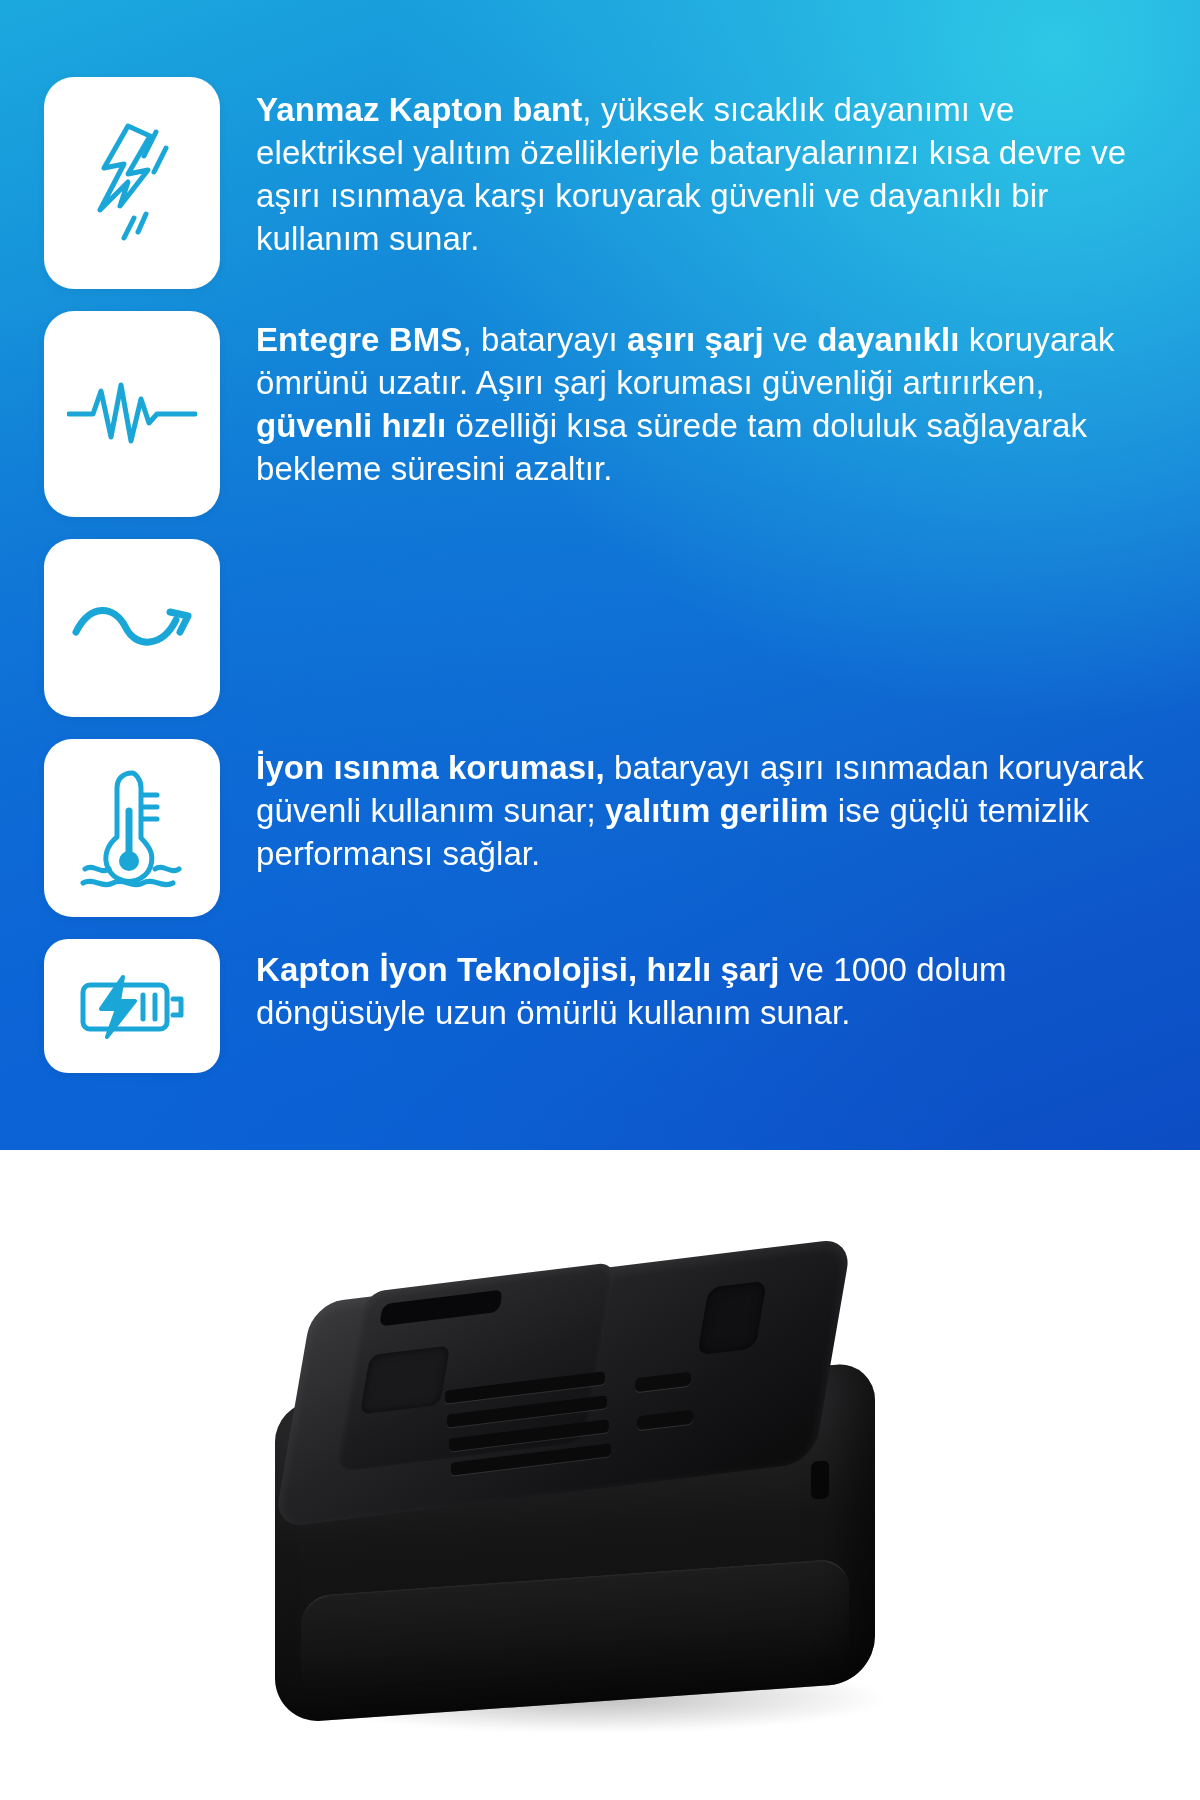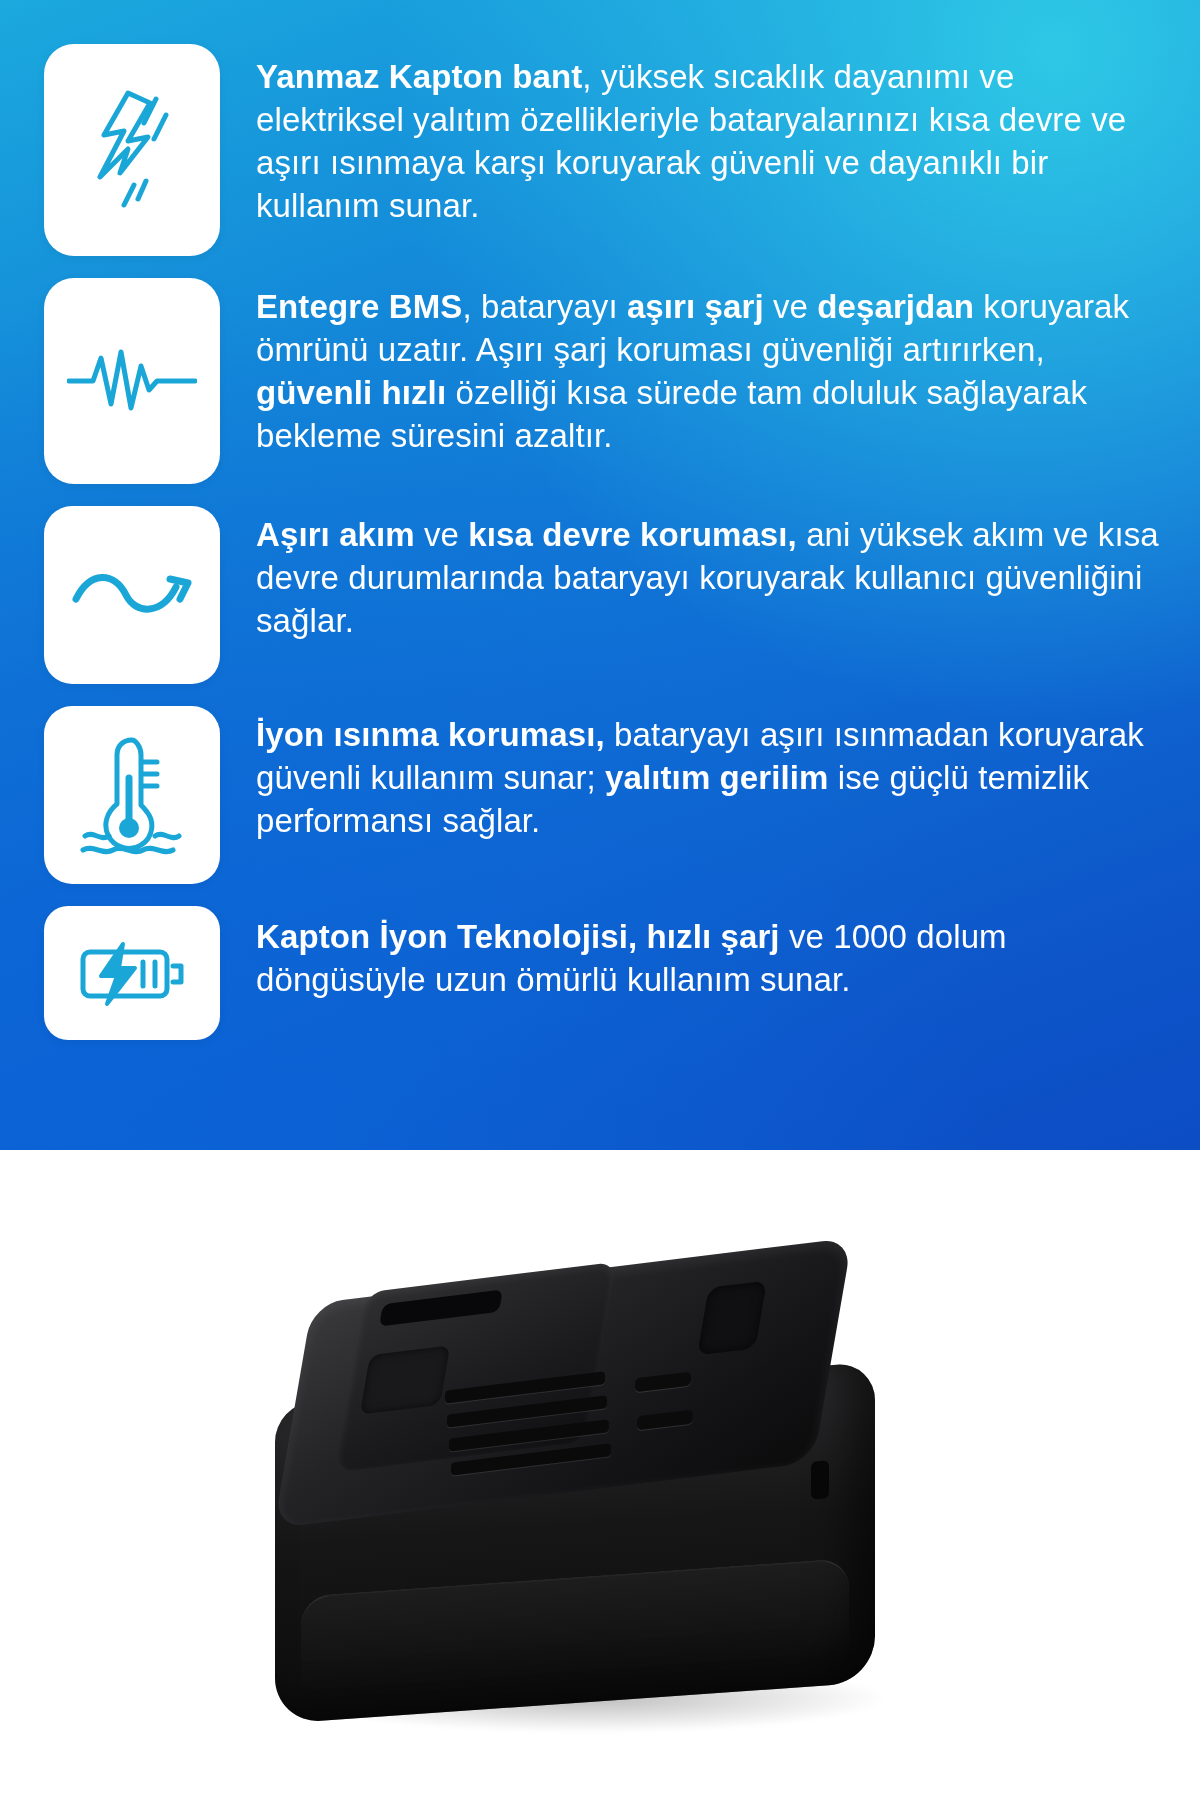--- a/index.html
+++ b/index.html
@@ -51,21 +51,21 @@
     top: 1265px;
     width: 1200px;
     height: 540px;
     background: #ffffff;
   }
 
   
   .features {
     position: absolute;
     left: 44px;
-    top: 44px;
+    top: 77px;
     width: 1120px;
   }
   .feature {
     display: flex;
     align-items: flex-start;
     margin-bottom: 22px;
   }
   .icon-tile {
     flex: 0 0 auto;
     width: 176px;
@@ -259,33 +259,32 @@
     </div>
 
     <div class="feature f2">
       <div class="icon-tile">
         <span>
           <svg width="130" height="70" viewBox="0 0 130 70" fill="none" stroke="#1aa7d8" stroke-width="5" stroke-linecap="round" stroke-linejoin="round">
             <path d="M2 35 H26 L34 12 L44 58 L54 6 L64 62 L74 20 L82 44 L90 35 H128"></path>
           </svg>
         </span>
       </div>
-      <div class="feature-text"><b>Entegre BMS</b><span>, bataryayı </span><b>aşırı şarj</b><span> ve </span><b>deşarjdan</b><span> koruyarak ömrünü uzatır. Aşırı şarj koruması güvenliği artırırken, </span><b>güvenli hızlı</b><span> özelliği kısa sürede tam doluluk sağlayarak bekleme süresini azaltır.</span></div>
+      <div class="feature-text"><b>Entegre BMS</b><span>, bataryayı </span><b>aşırı şarj</b><span> ve </span><b>dayanıklı</b><span> koruyarak ömrünü uzatır. Aşırı şarj koruması güvenliği artırırken, </span><b>güvenli hızlı</b><span> özelliği kısa sürede tam doluluk sağlayarak bekleme süresini azaltır.</span></div>
     </div>
 
     <div class="feature f3">
       <div class="icon-tile">
         <span>
           <svg width="124" height="60" viewBox="0 0 124 60" fill="none" stroke="#1aa7d8" stroke-width="7" stroke-linecap="round" stroke-linejoin="round">
             <path d="M6 34 C20 6, 44 6, 56 30 C66 50, 92 50, 106 22"></path>
             <path d="M100 14 L118 18 L110 34"></path>
           </svg>
         </span>
       </div>
-      <div class="feature-text"><b>Aşırı akım</b><span> ve </span><b>kısa devre koruması,</b><span> ani yüksek akım ve kısa devre durumlarında bataryayı koruyarak kullanıcı güvenliğini sağlar.</span></div>
     </div>
 
     <div class="feature f4">
       <div class="icon-tile">
         <span>
           <svg width="110" height="126" viewBox="0 0 110 126" fill="none" stroke="#1aa7d8" stroke-width="5" stroke-linecap="round" stroke-linejoin="round">
             <path d="M55 8 C46 8 40 14 40 23 V72 C30 80 26 92 31 103 C37 116 53 120 64 113 C76 106 78 90 70 80 C68 77 66 75 64 73 V23 C64 14 58 8 55 8 Z"></path>
             <circle cx="52" cy="96" r="10" fill="#1aa7d8" stroke="none"></circle>
             <path d="M52 86 V46" stroke-width="7"></path>
             <path d="M66 30 H80 M66 42 H80 M66 54 H80"></path>

